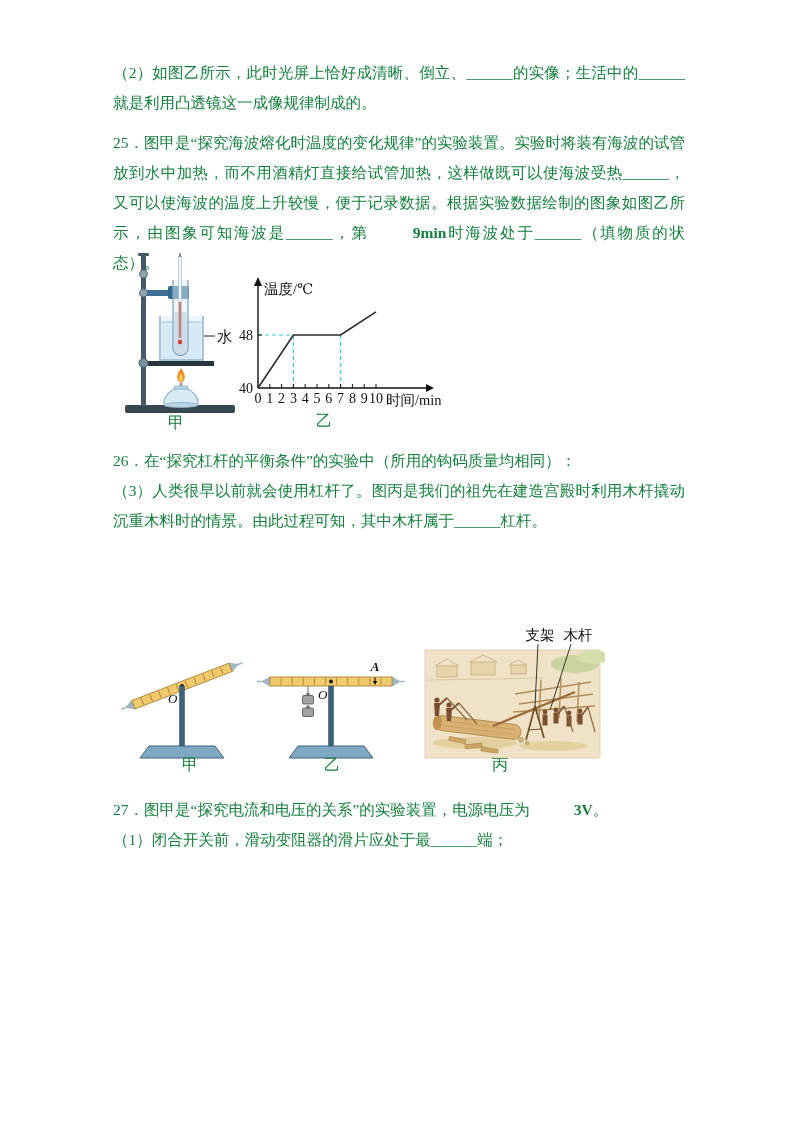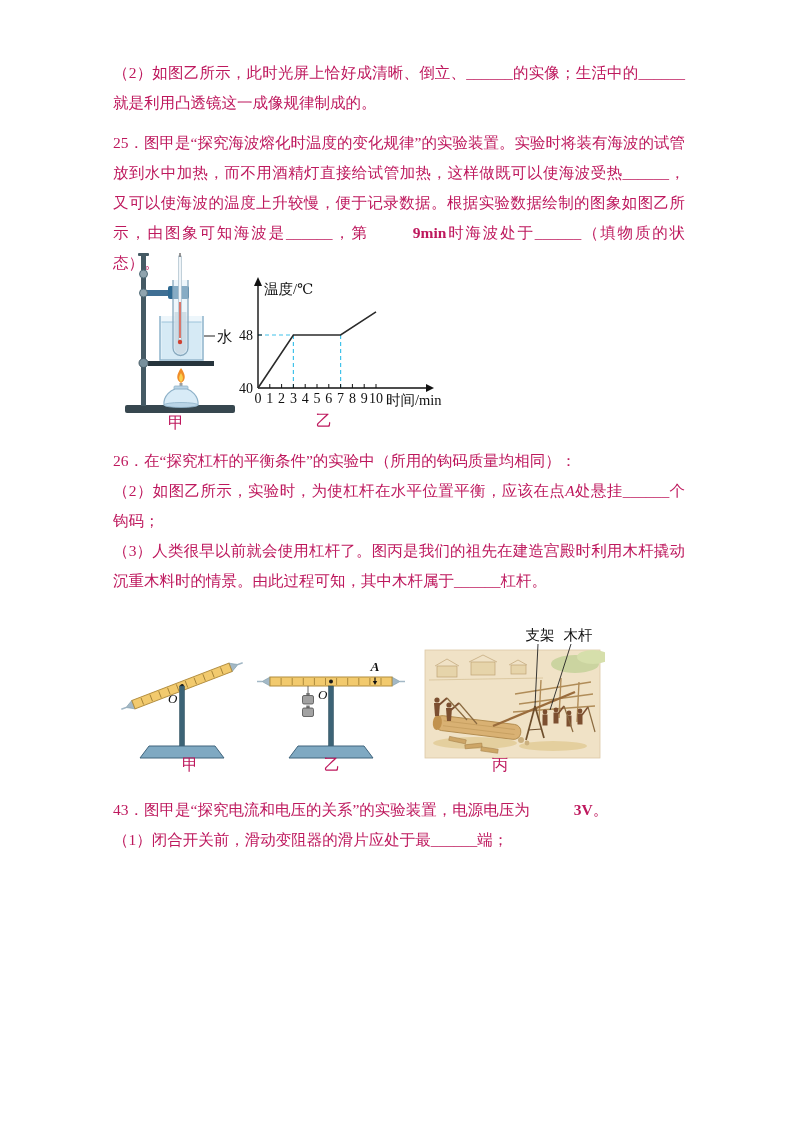--- a/index.html
+++ b/index.html
@@ -1,17 +1,17 @@
 <!DOCTYPE html>
 <html><head>
 <meta charset="utf-8">
 <style>
   html,body{margin:0;padding:0;background:#fff;}
   .page{position:relative;width:717px;height:1123px;background:#ffffff;
-        font-family:"Liberation Serif","DejaVu Serif",serif;color:#be185d;overflow:hidden;}
+        font-family:"Liberation Serif","DejaVu Serif",serif;color:#15803d;overflow:hidden;}
   .tblock{position:absolute;left:113px;width:572px;font-size:15.5px;line-height:30px;
           text-align:justify;}
   .tblock p{margin:0;}
   .mt{margin-top:3px;}
   .b{font-weight:bold;margin-left:44px;}
   .i{font-style:italic;}
   .fig{position:absolute;}
   .fig-cap{position:absolute;font-size:16px;line-height:1;}
   svg text{font-family:"Liberation Serif","DejaVu Serif",serif;fill:#111;}
 </style>
@@ -104,21 +104,20 @@
       <text x="34" y="24" font-size="14.5">温度/℃</text>
       <text x="156" y="135" font-size="14.5">时间/min</text>
       <polyline points="28,118 63.400000000000006,65 110.60000000000001,65 146,41.8125" fill="none" stroke="#2b2b2b" stroke-width="1.6"></polyline>
     </svg>
 
   <div class="fig-cap" style="left:168px;top:415px">甲</div>
   <div class="fig-cap" style="left:316px;top:413px">乙</div>
 
   <div class="tblock" style="top:446px">
     <p><span>26．在“探究杠杆的平衡条件”的实验中（所用的钩码质量均相同）：</span></p>
-    <p class="mt"><span>（2）如图乙所示，实验时，为使杠杆在水平位置平衡，应该在点</span><span class="i">A</span><span>处悬挂______个钩码；</span></p>
     <p class="mt"><span>（3）人类很早以前就会使用杠杆了。图丙是我们的祖先在建造宫殿时利用木杆撬动沉重木料时的情景。由此过程可知，其中木杆属于______杠杆。</span></p>
   </div>
 
   <svg class="fig" style="left:106px;top:630px" width="160" height="132" viewBox="0 0 160 132">
     <g transform="rotate(-21 76 56)">
       <line x1="11" y1="56" x2="16" y2="56" stroke="#a3b8c6" stroke-width="1.5"></line>
       <line x1="136" y1="56" x2="141" y2="56" stroke="#a3b8c6" stroke-width="1.5"></line>
       <polygon points="24,51.5 24,60.5 16,56" fill="#a3b8c6" stroke="#71909f" stroke-width="0.5"></polygon>
       <polygon points="128,51.5 128,60.5 136,56" fill="#a3b8c6" stroke="#71909f" stroke-width="0.5"></polygon>
       <rect x="24" y="51.5" width="104" height="9" fill="#f2ca6e" stroke="#b28d3e" stroke-width="1"></rect>
@@ -245,17 +244,17 @@
     <line x1="148" y1="20" x2="127" y2="86" stroke="#222" stroke-width="0.9"></line>
     <text x="117" y="16" font-size="14.5" text-anchor="middle">支架</text>
     <text x="155" y="16" font-size="14.5" text-anchor="middle">木杆</text>
   </svg>
 
   <div class="fig-cap" style="left:182px;top:757px">甲</div>
   <div class="fig-cap" style="left:324px;top:757px">乙</div>
   <div class="fig-cap" style="left:492px;top:757px">丙</div>
 
   <div class="tblock" style="top:795px">
-    <p><span>43．图甲是“探究电流和电压的关系”的实验装置，电源电压为</span><span class="b">3V</span><span>。</span></p>
+    <p><span>27．图甲是“探究电流和电压的关系”的实验装置，电源电压为</span><span class="b">3V</span><span>。</span></p>
     <p class="mt"><span>（1）闭合开关前，滑动变阻器的滑片应处于最______端；</span></p>
   </div>
 
 </div>
 
 </body></html>

